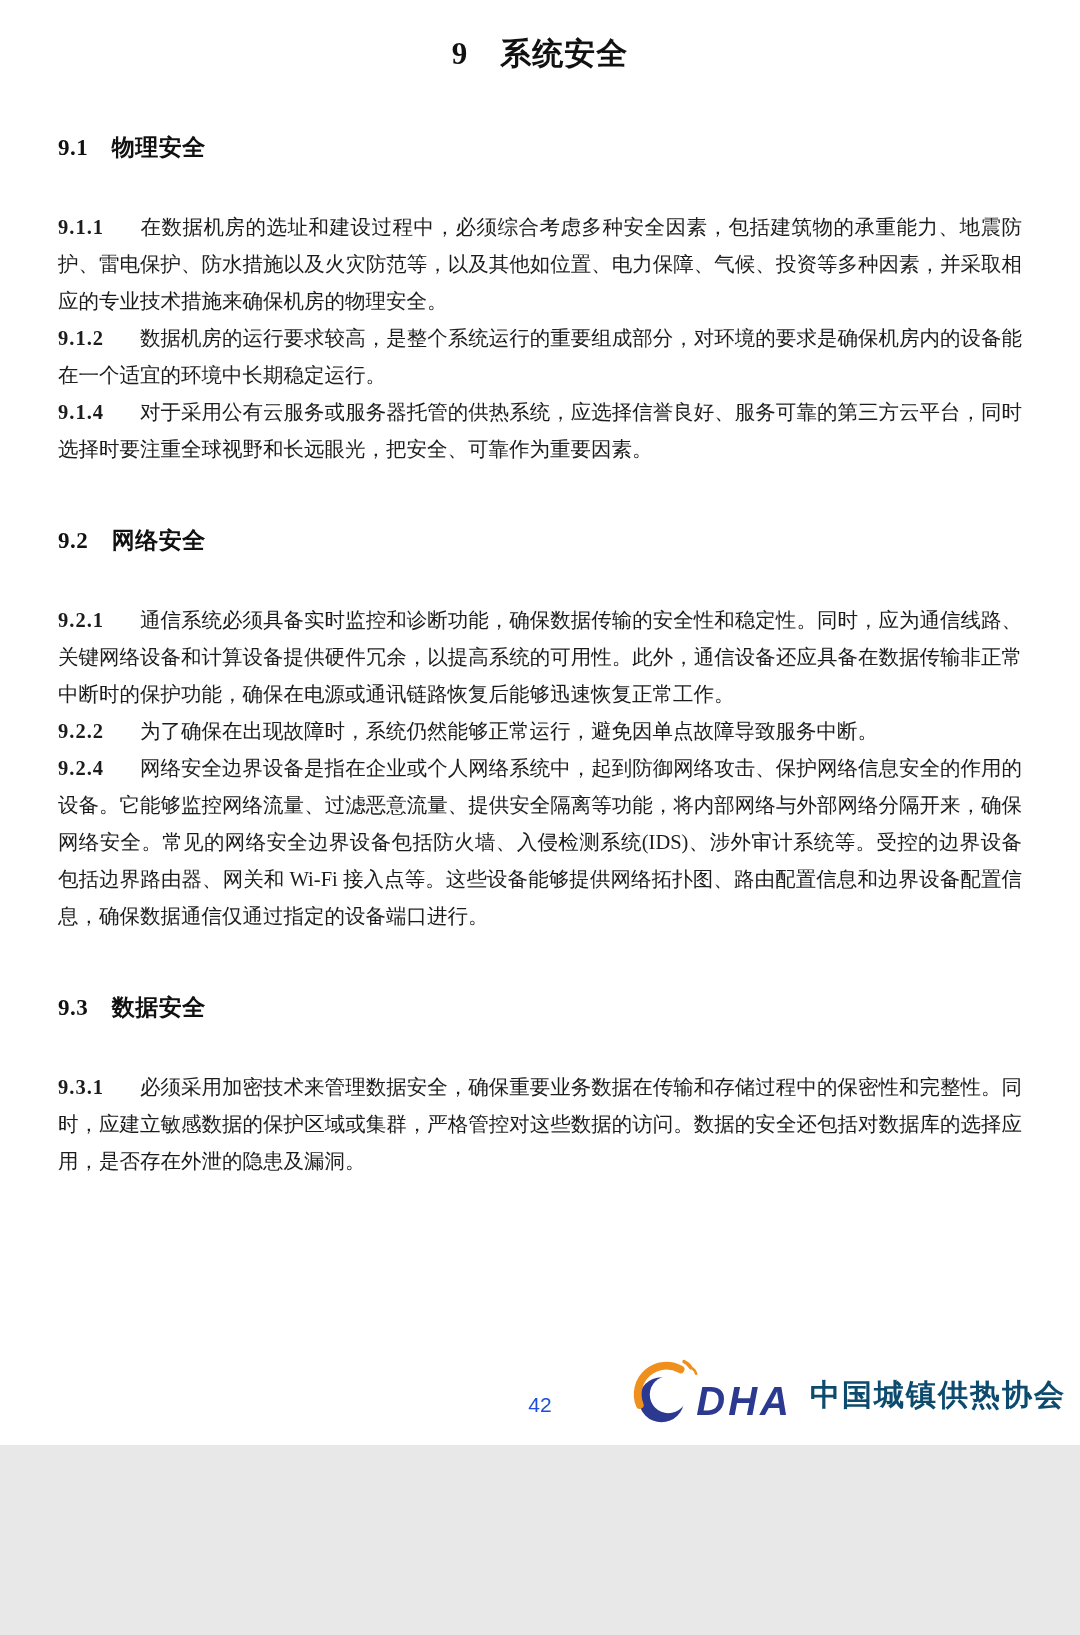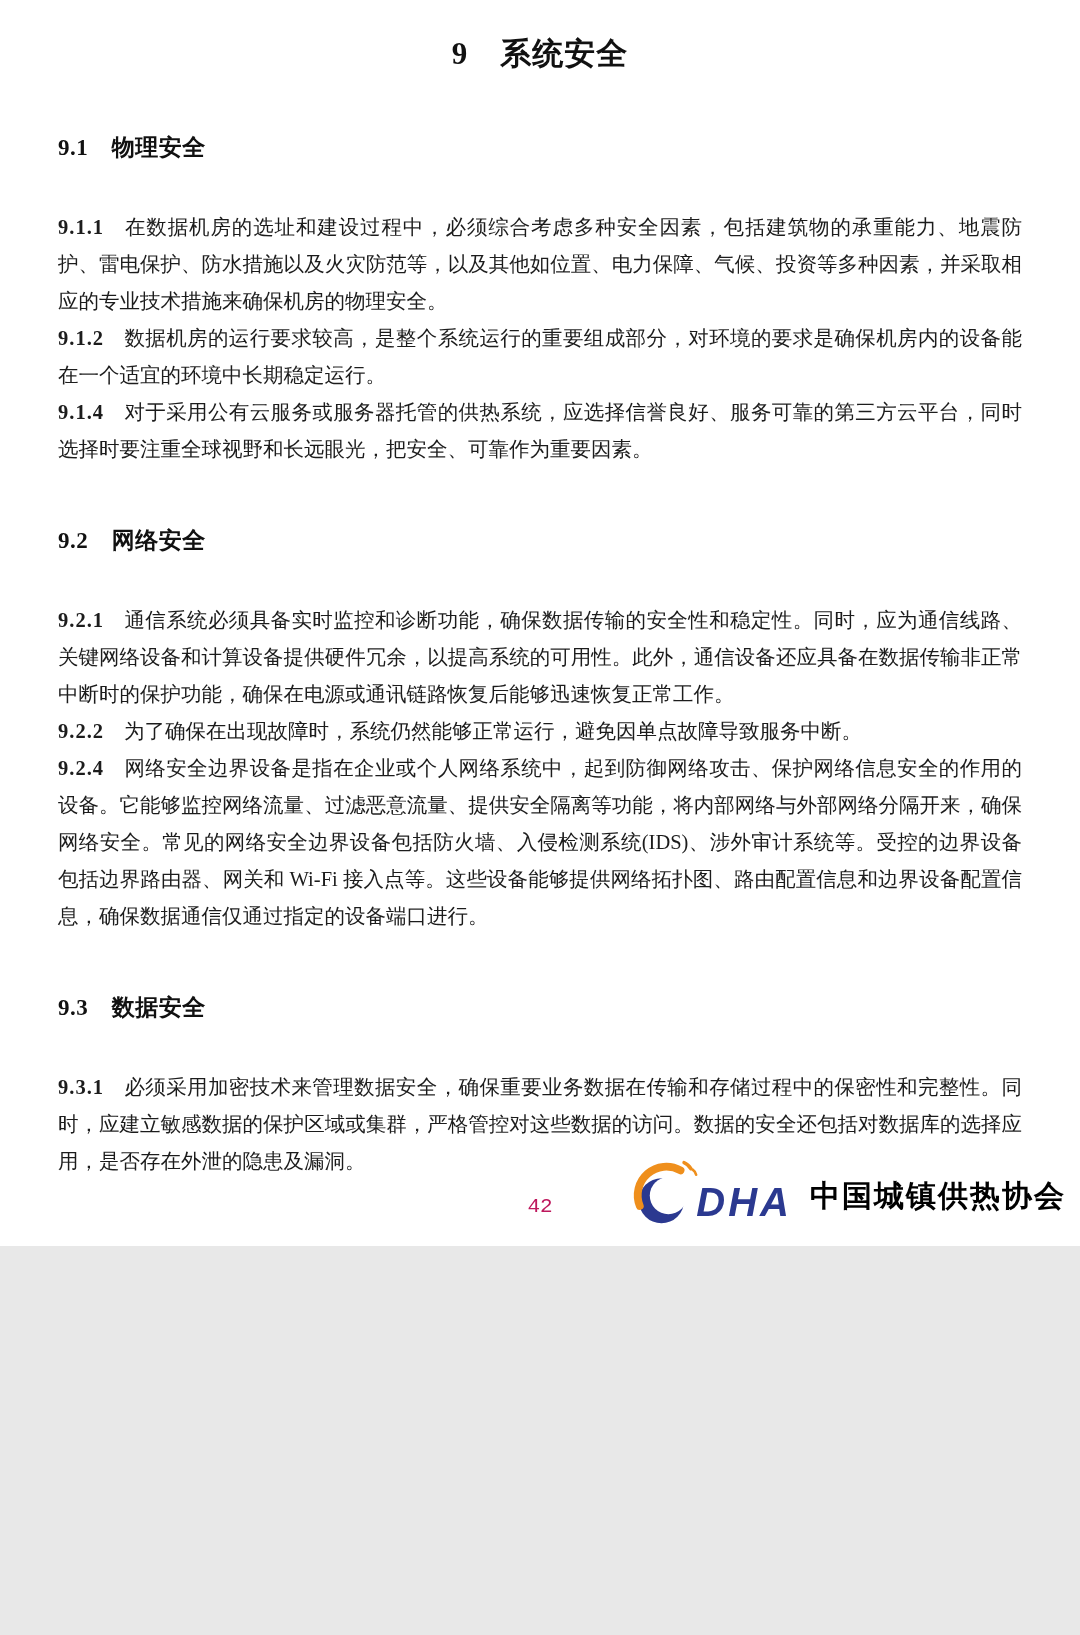--- a/index.html
+++ b/index.html
@@ -1,20 +1,20 @@
 <!DOCTYPE html>
 <html><head>
 <meta charset="utf-8">
 <style>
   * { margin: 0; padding: 0; box-sizing: border-box; }
   html, body { background: #e8e8e8; }
   .page {
     position: relative;
     width: 1080px;
-    height: 1246px;
+    height: 1445px;
     margin: 0 auto;
     background: #ffffff;
     font-family: "Liberation Serif", serif;
     color: #1c1c1c;
     overflow: hidden;
   }
   .content {
     padding: 33px 58px 0 58px;
   }
   h1.doc-title {
@@ -39,32 +39,32 @@
   p.para {
     font-size: 20.5px;
     line-height: 37px;
     text-align: justify;
     text-justify: inter-ideograph;
     color: #1c1c1c;
   }
   p.para .num {
     font-weight: bold;
     font-family: "Liberation Serif", serif;
-    margin-right: 20px;
+    margin-right: 36px;
     letter-spacing: 1px;
   }
   .footer-pagenum {
     position: absolute;
     bottom: 28px;
     left: 0;
     width: 100%;
     text-align: center;
     font-size: 21px;
-    color: #be185d;
-    font-family: Liberation Mono, monospace;
+    color: #1d4ed8;
+    font-family: Liberation Sans, sans-serif;
   }
   .logo {
     position: absolute;
     right: 14px;
     bottom: 14px;
     display: flex;
     align-items: center;
     height: 78px;
   }
   .logo-mark { width: 78px; height: 78px; flex: 0 0 auto; }
@@ -116,15 +116,15 @@
 
       <circle cx="34" cy="52" r="26" fill="#2B3990"></circle>
       <circle cx="42" cy="46" r="21.5" fill="#ffffff"></circle>
 
       <path d="M 9,58 A 33,33 0 0 1 56,17" fill="none" stroke="#EF8F1C" stroke-width="9" stroke-linecap="round"></path>
 
       <path d="M 60,8 q 5,2 8,7" fill="none" stroke="#EF8F1C" stroke-width="4" stroke-linecap="round"></path>
       <path d="M 70,16 q 3,2 4,6" fill="none" stroke="#EF8F1C" stroke-width="3" stroke-linecap="round"></path>
     </svg>
     <span class="logo-abbr" style="color:#2B3990">DHA</span>
-    <span class="logo-name" style="color:#000000">中国城镇供热协会</span>
+    <span class="logo-name" style="color:#0c4a6e">中国城镇供热协会</span>
   </div>
 </div>
 
 </body></html>

